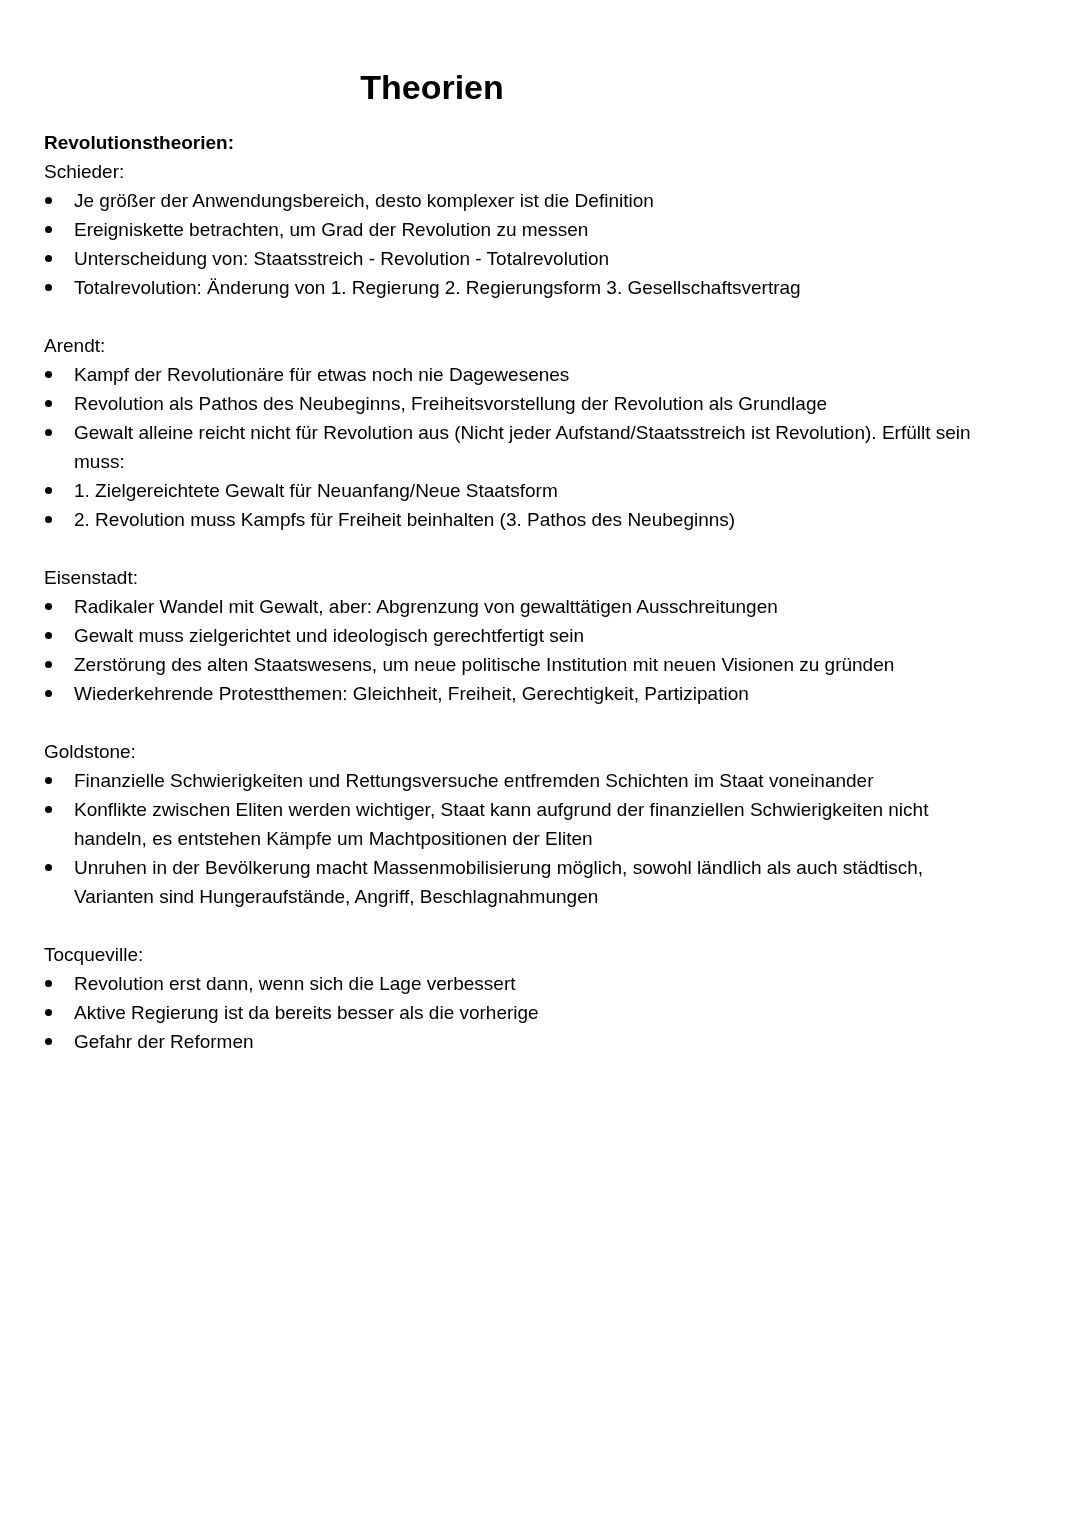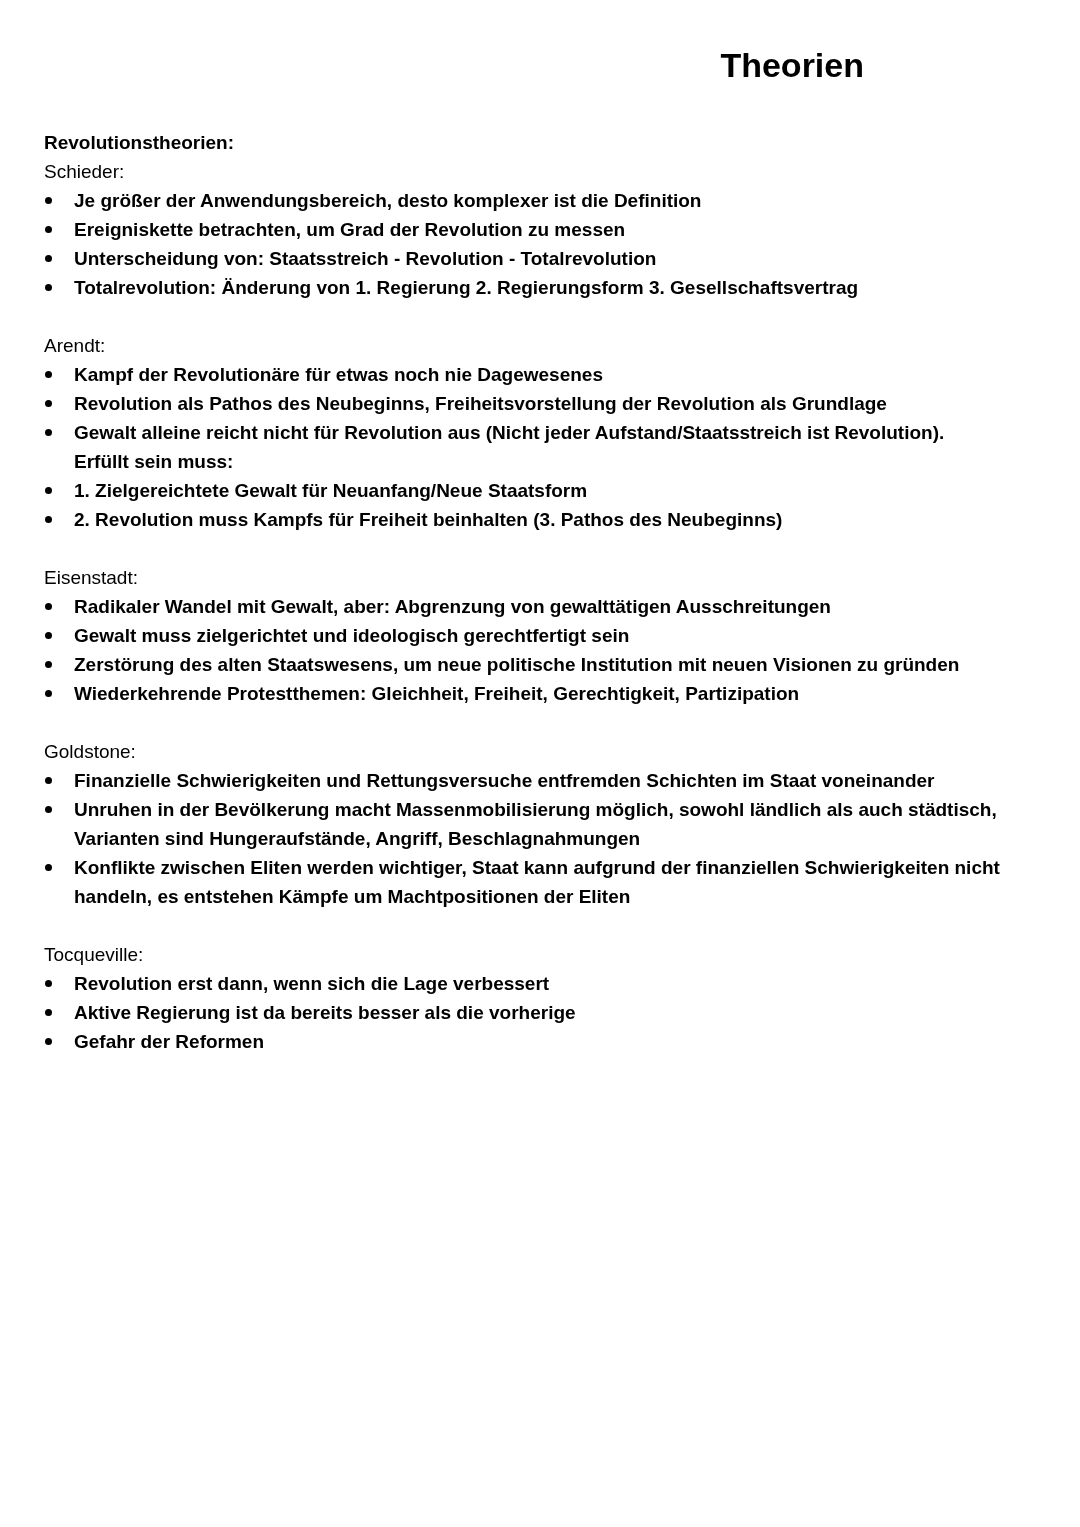--- a/index.html
+++ b/index.html
@@ -18,23 +18,23 @@
     .page {
       position: absolute;
       left: 0;
       top: 0;
       width: 1080px;
       height: 1527px;
     }
     .title {
       position: absolute;
       left: 0;
-      top: 40px;
+      top: 62px;
       width: 864px;
-      text-align: right;
+      text-align: center;
       font-size: 34px;
       font-weight: bold;
       line-height: 50px;
       margin: 0;
     }
     .content {
       position: absolute;
       left: 44px;
       top: 128px;
       width: 960px;
@@ -55,21 +55,20 @@
       margin: 0;
     }
     ul.bullets {
       list-style: none;
       margin: 0;
       padding: 0;
     }
     ul.bullets li {
       position: relative;
       padding-left: 30px;
-      font-weight: bold;
     }
     ul.bullets li .dot {
       position: absolute;
       left: 1px;
       top: 11px;
       width: 7px;
       height: 7px;
       border-radius: 50%;
       background: #000000;
     }
@@ -111,22 +110,22 @@
         <li><span class="dot"></span><span>Gewalt muss zielgerichtet und ideologisch gerechtfertigt sein</span></li>
         <li><span class="dot"></span><span>Zerstörung des alten Staatswesens, um neue politische Institution mit neuen Visionen zu gründen</span></li>
         <li><span class="dot"></span><span>Wiederkehrende Protestthemen: Gleichheit, Freiheit, Gerechtigkeit, Partizipation</span></li>
       </ul>
     </div>
 
     <div class="section">
       <p class="section-label">Goldstone:</p>
       <ul class="bullets">
         <li><span class="dot"></span><span>Finanzielle Schwierigkeiten und Rettungsversuche entfremden Schichten im Staat voneinander</span></li>
+        <li><span class="dot"></span><span>Konflikte zwischen Eliten werden wichtiger, Staat kann aufgrund der finanziellen Schwierigkeiten nicht handeln, es entstehen Kämpfe um Machtpositionen der Eliten</span></li>
         <li><span class="dot"></span><span>Unruhen in der Bevölkerung macht Massenmobilisierung möglich, sowohl ländlich als auch städtisch, Varianten sind Hungeraufstände, Angriff, Beschlagnahmungen</span></li>
-        <li><span class="dot"></span><span>Konflikte zwischen Eliten werden wichtiger, Staat kann aufgrund der finanziellen Schwierigkeiten nicht handeln, es entstehen Kämpfe um Machtpositionen der Eliten</span></li>
       </ul>
     </div>
 
     <div class="section">
       <p class="section-label">Tocqueville:</p>
       <ul class="bullets">
         <li><span class="dot"></span><span>Revolution erst dann, wenn sich die Lage verbessert</span></li>
         <li><span class="dot"></span><span>Aktive Regierung ist da bereits besser als die vorherige</span></li>
         <li><span class="dot"></span><span>Gefahr der Reformen</span></li>
       </ul>

